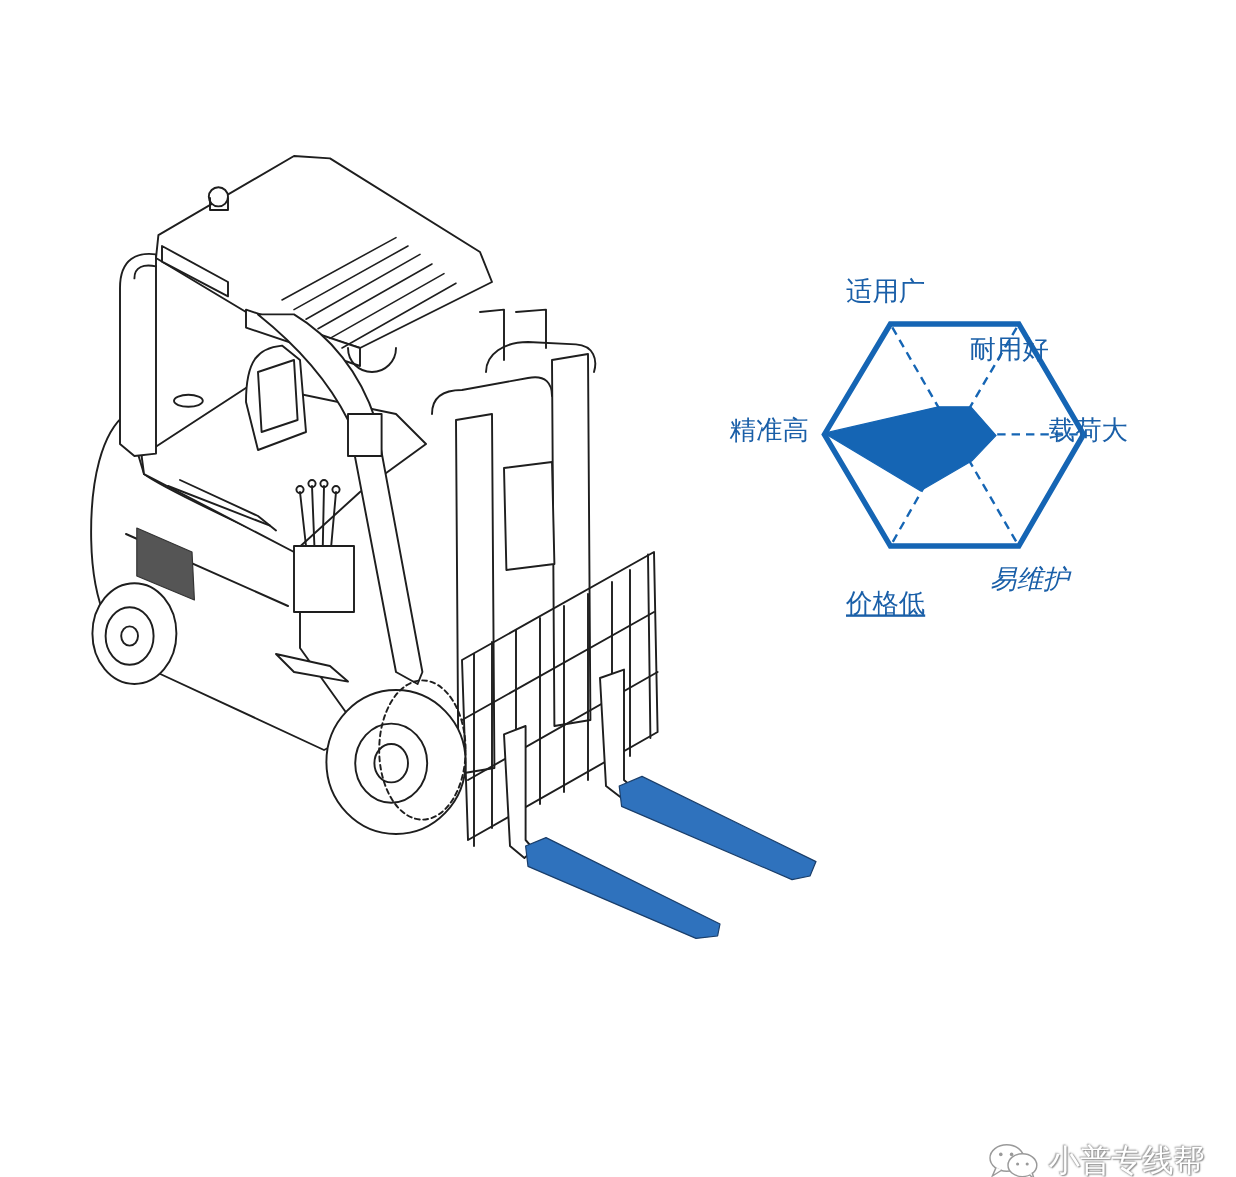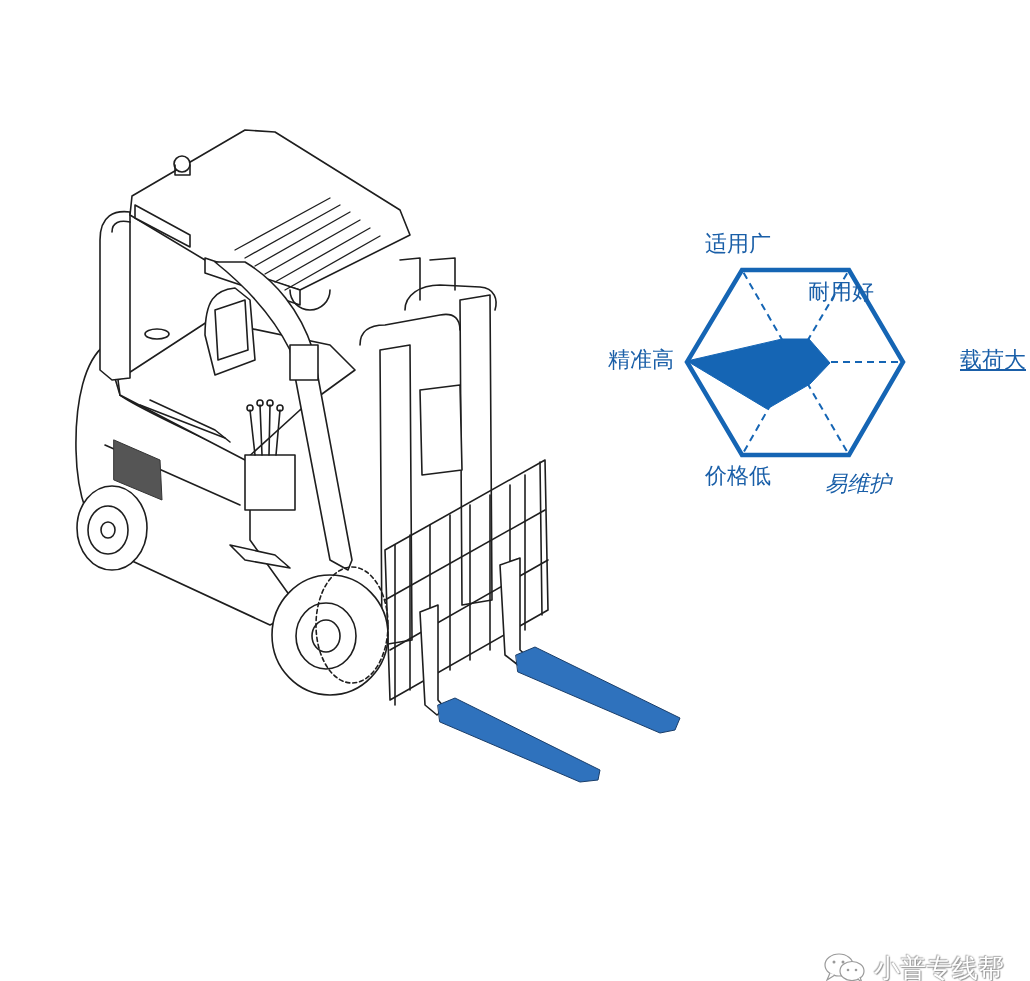--- a/index.html
+++ b/index.html
@@ -126,23 +126,23 @@
       <line x1="795" y1="362" x2="849" y2="455"></line>
       <line x1="795" y1="362" x2="742" y2="455"></line>
       <line x1="795" y1="362" x2="687" y2="362"></line>
     </g>
     <polygon points="687,361 782,339 809,339 830,363 810,384 767,409" fill="#1565b4" stroke="#1565b4" stroke-width="1"></polygon>
     <polygon points="742,270 849,270 903,362 849,455 742,455 687,362" fill="none" stroke="#1565b4" stroke-width="4.5" stroke-linejoin="miter"></polygon>
   </svg>
 
   <div class="radar-label" style="left:705px;top:230px;">适用广</div>
   <div class="radar-label" style="left:808px;top:230px;margin-top:48px;">耐用好</div>
-  <div class="radar-label" style="left:960px;top:346px;text-decoration:underline;">载荷大</div>
+  <div class="radar-label" style="left:874px;top:346px;">载荷大</div>
   <div class="radar-label" style="left:825px;top:470px;font-style:italic;">易维护</div>
-  <div class="radar-label" style="left:705px;top:462px;">价格低</div>
+  <div class="radar-label" style="left:705px;top:490px;text-decoration:underline;">价格低</div>
   <div class="radar-label" style="left:608px;top:346px;text-align:center;">精准高</div>
 
   <div class="watermark">
     <svg width="46" height="34" viewBox="0 0 46 34">
       <g fill="#fff" stroke="#9a9a9a" stroke-width="1.2">
         <ellipse cx="17" cy="14" rx="14" ry="11"></ellipse>
         <path d="M8,22 L5,29 L13,24"></path>
         <ellipse cx="30" cy="20" rx="12" ry="9.5"></ellipse>
         <path d="M36,28 L40,32 L38,26"></path>
       </g>

